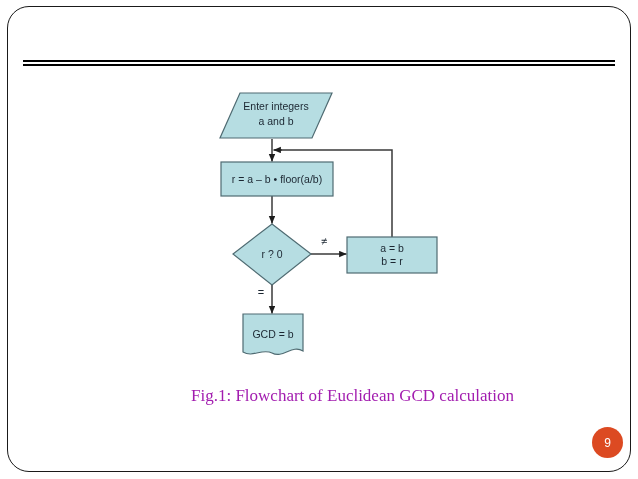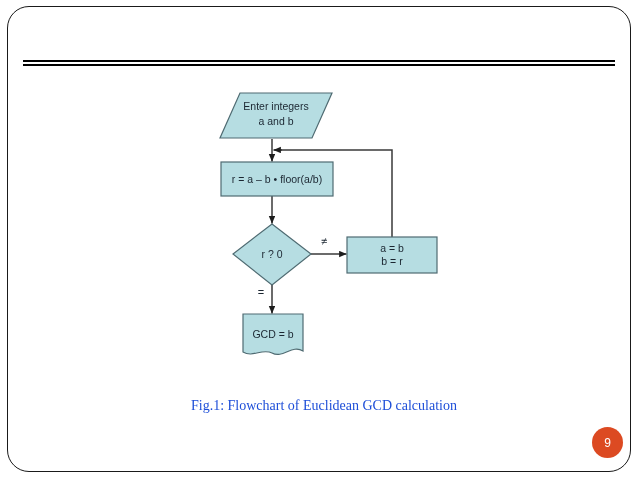--- a/index.html
+++ b/index.html
@@ -88,24 +88,24 @@
   .edge-label {
     font-family: "Liberation Sans", sans-serif;
     font-size: 11px;
     fill: #1b2631;
   }
 
   
   .caption {
     position: absolute;
     left: 191px;
-    top: 398px;
+    top: 386px;
     font-family: "Liberation Serif", "DejaVu Serif", serif;
-    font-size: 14px;
-    color: #1d4ed8;
+    font-size: 17px;
+    color: #a21caf;
     white-space: nowrap;
   }
 
   
   .page-badge {
     position: absolute;
     left: 592px;
     top: 427px;
     width: 31px;
     height: 31px;

